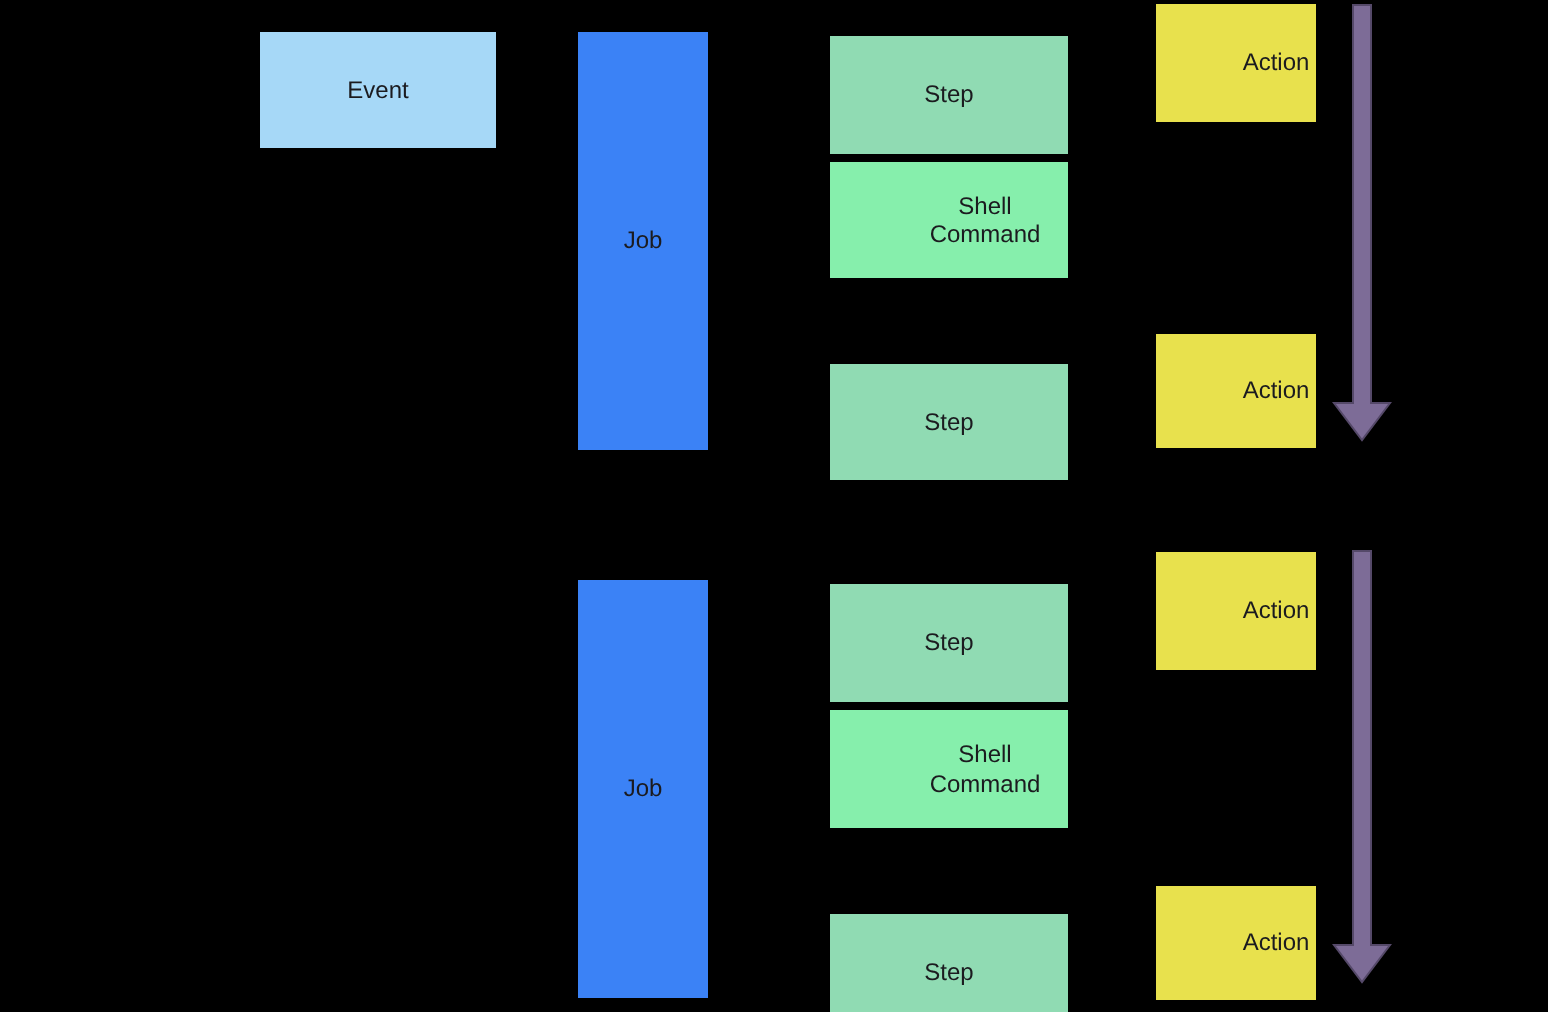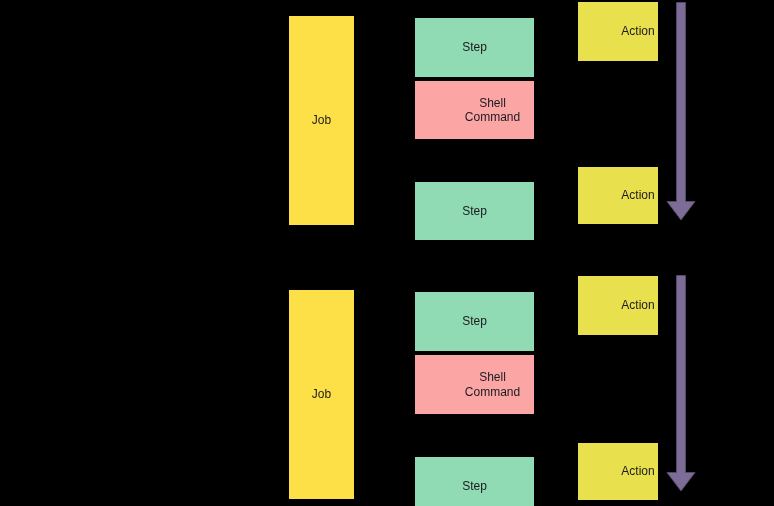--- a/index.html
+++ b/index.html
@@ -20,31 +20,32 @@
     display: flex;
     align-items: center;
     justify-content: center;
     font-size: 12px;
     line-height: 1.2;
     color: #1b1b1f;
     text-align: center;
     box-sizing: border-box;
   }
   .event  { background: #a6d8f7; }
-  .job    { background: #fde047; }
+  .job    { background: #3b82f6; }
   .step   { background: #90dbb3; margin-top: 16px; }
-  .shell  { background: #fca5a5; padding-left: 36px; }
+  .shell  { background: #86efac; padding-left: 36px; }
   .action { background: #e8e14d; padding-left: 40px; }
   .arrow  { position: absolute; display: block; }
 </style>
 </head>
 <body>
 
 <div class="stage">
 
+  <div class="box event" style="left:130px; top:16px; width:118px; height:58px;">Event</div>
 
   <div class="box job" style="left:289px; top:16px; width:65px; height:209px;">Job</div>
 
   <div class="box step" style="left:415px; top:2px; width:119px; height:59px;">Step</div>
 
   <div class="box action" style="left:578px; top:2px; width:80px; height:59px;">Action</div>
 
   <div class="box shell" style="left:415px; top:81px; width:119px; height:58px;">Shell Command</div>
 
   <div class="box step" style="left:415px; top:166px; width:119px; height:58px;">Step</div>

